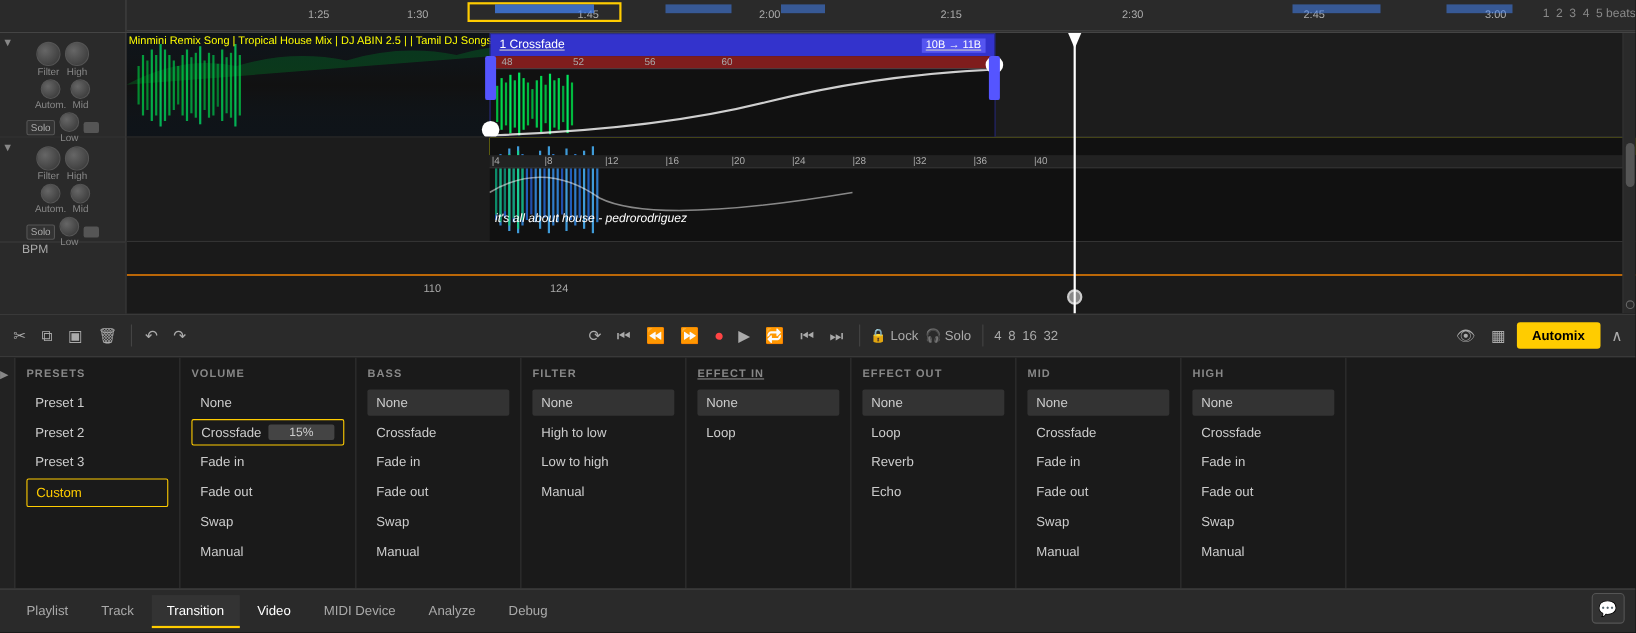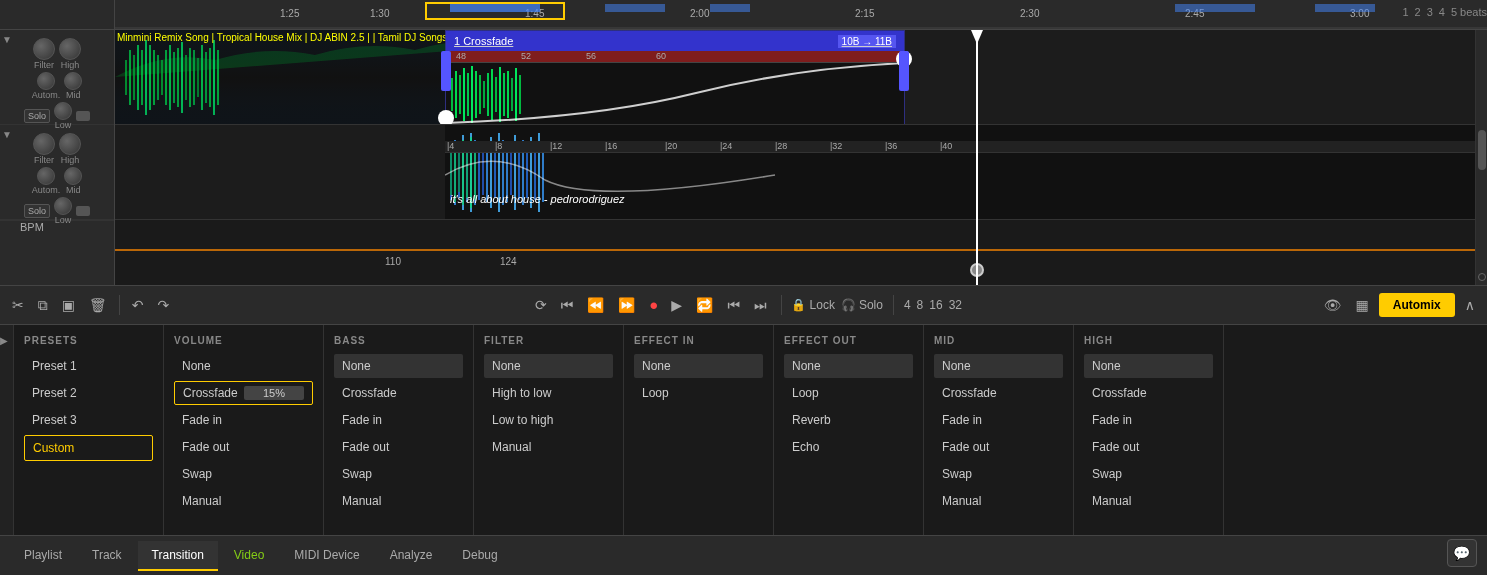--- a/index.html
+++ b/index.html
@@ -470,21 +470,21 @@
 
     <div style="min-width:150px;padding:10px;border-right:1px solid #333;">
       <div style="font-size:10px;color:#888;letter-spacing:1px;text-transform:uppercase;margin-bottom:8px;font-weight:bold;">FILTER</div>
       <div style="padding:5px 8px;margin-bottom:3px;cursor:pointer;border-radius:2px;color:#ccc;font-size:12px;background:#333;">None</div>
       <div style="padding:5px 8px;margin-bottom:3px;cursor:pointer;border-radius:2px;color:#ccc;font-size:12px;">High to low</div>
       <div style="padding:5px 8px;margin-bottom:3px;cursor:pointer;border-radius:2px;color:#ccc;font-size:12px;">Low to high</div>
       <div style="padding:5px 8px;margin-bottom:3px;cursor:pointer;border-radius:2px;color:#ccc;font-size:12px;">Manual</div>
     </div>
 
     <div style="min-width:150px;padding:10px;border-right:1px solid #333;">
-      <div style="font-size:10px;color:#888;letter-spacing:1px;text-transform:uppercase;margin-bottom:8px;font-weight:bold;">EFFEct IN</div>
+      <div style="font-size:10px;color:#888;letter-spacing:1px;text-transform:uppercase;margin-bottom:8px;font-weight:bold;text-decoration:underline;">EFFEct IN</div>
       <div style="padding:5px 8px;margin-bottom:3px;cursor:pointer;border-radius:2px;color:#ccc;font-size:12px;background:#333;">None</div>
       <div style="padding:5px 8px;margin-bottom:3px;cursor:pointer;border-radius:2px;color:#ccc;font-size:12px;">Loop</div>
     </div>
 
     <div style="min-width:150px;padding:10px;border-right:1px solid #333;">
       <div style="font-size:10px;color:#888;letter-spacing:1px;text-transform:uppercase;margin-bottom:8px;font-weight:bold;">EFFECT OUT</div>
       <div style="padding:5px 8px;margin-bottom:3px;cursor:pointer;border-radius:2px;color:#ccc;font-size:12px;background:#333;">None</div>
       <div style="padding:5px 8px;margin-bottom:3px;cursor:pointer;border-radius:2px;color:#ccc;font-size:12px;">Loop</div>
       <div style="padding:5px 8px;margin-bottom:3px;cursor:pointer;border-radius:2px;color:#ccc;font-size:12px;">Reverb</div>
       <div style="padding:5px 8px;margin-bottom:15px;cursor:pointer;border-radius:2px;color:#ccc;font-size:12px;">Echo</div>
@@ -510,21 +510,21 @@
       <div style="padding:5px 8px;margin-bottom:3px;cursor:pointer;border-radius:2px;color:#ccc;font-size:12px;">Manual</div>
     </div>
 
     <div style="flex:1;"></div>
   </div>
 
   <div style="height:40px; background:#2a2a2a; display:flex; align-items:flex-end; border-top:1px solid #444; padding:4px 10px; flex-shrink:0;">
     <div style="padding:7px 14px;font-size:12px;color:#aaa;cursor:pointer;border-bottom:2px solid transparent;margin-right:2px;">Playlist</div>
     <div style="padding:7px 14px;font-size:12px;color:#aaa;cursor:pointer;border-bottom:2px solid transparent;margin-right:2px;">Track</div>
     <div style="padding:7px 14px;font-size:12px;color:#fff;cursor:pointer;border-bottom:2px solid #ffcc00;background:#333;margin-right:2px;">Transition</div>
-    <div style="padding:7px 14px;font-size:12px;color:#84cc16;cursor:pointer;border-bottom:2px solid transparent;margin-right:2px;">Video</div>
+    <div style="padding:7px 14px;font-size:12px;color:#ffffff;cursor:pointer;border-bottom:2px solid transparent;margin-right:2px;">Video</div>
     <div style="padding:7px 14px;font-size:12px;color:#aaa;cursor:pointer;border-bottom:2px solid transparent;margin-right:2px;">MIDI Device</div>
     <div style="padding:7px 14px;font-size:12px;color:#aaa;cursor:pointer;border-bottom:2px solid transparent;margin-right:2px;">Analyze</div>
     <div style="padding:7px 14px;font-size:12px;color:#aaa;cursor:pointer;border-bottom:2px solid transparent;margin-right:2px;">Debug</div>
     <div style="flex:1;"></div>
 
     <div style="width:30px;height:28px;background:#333;border:1px solid #555;border-radius:4px;display:flex;align-items:center;justify-content:center;cursor:pointer;margin-bottom:4px;">
       <span style="font-size:14px;">💬</span>
     </div>
   </div>
 

